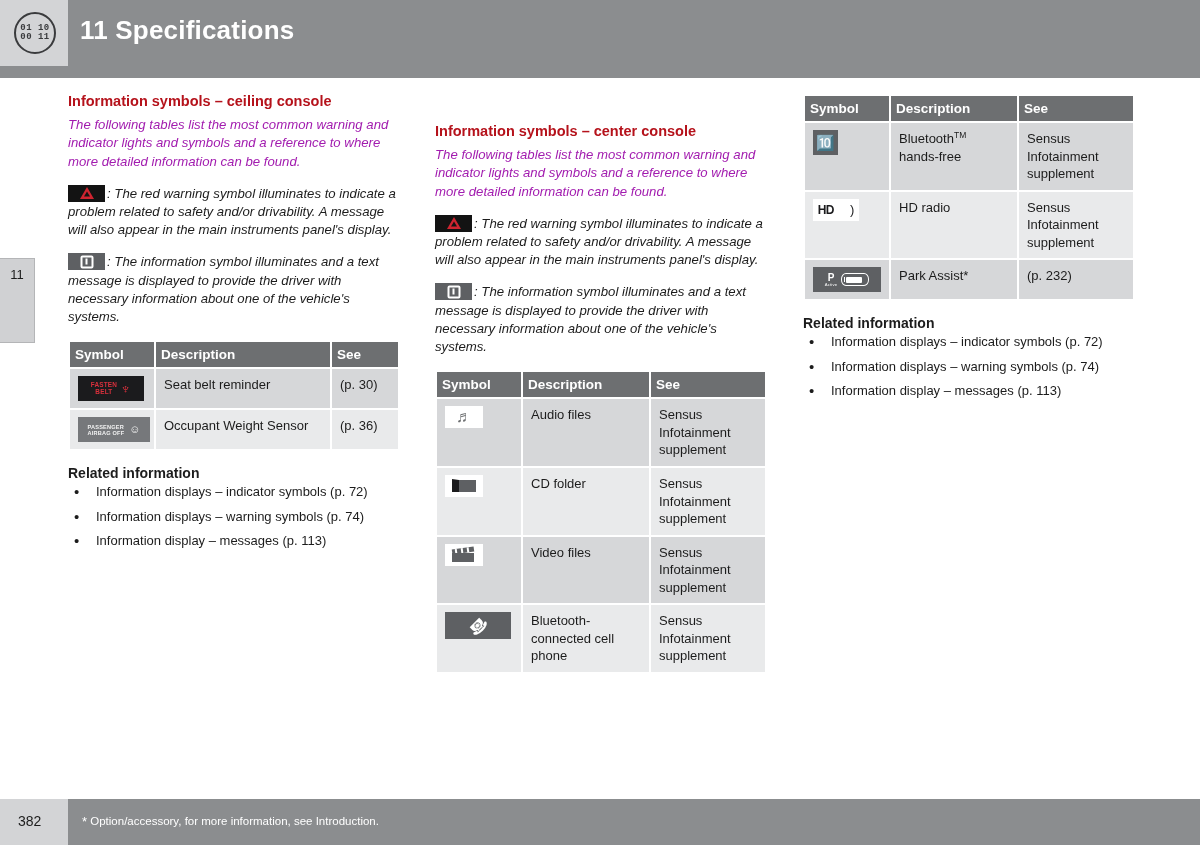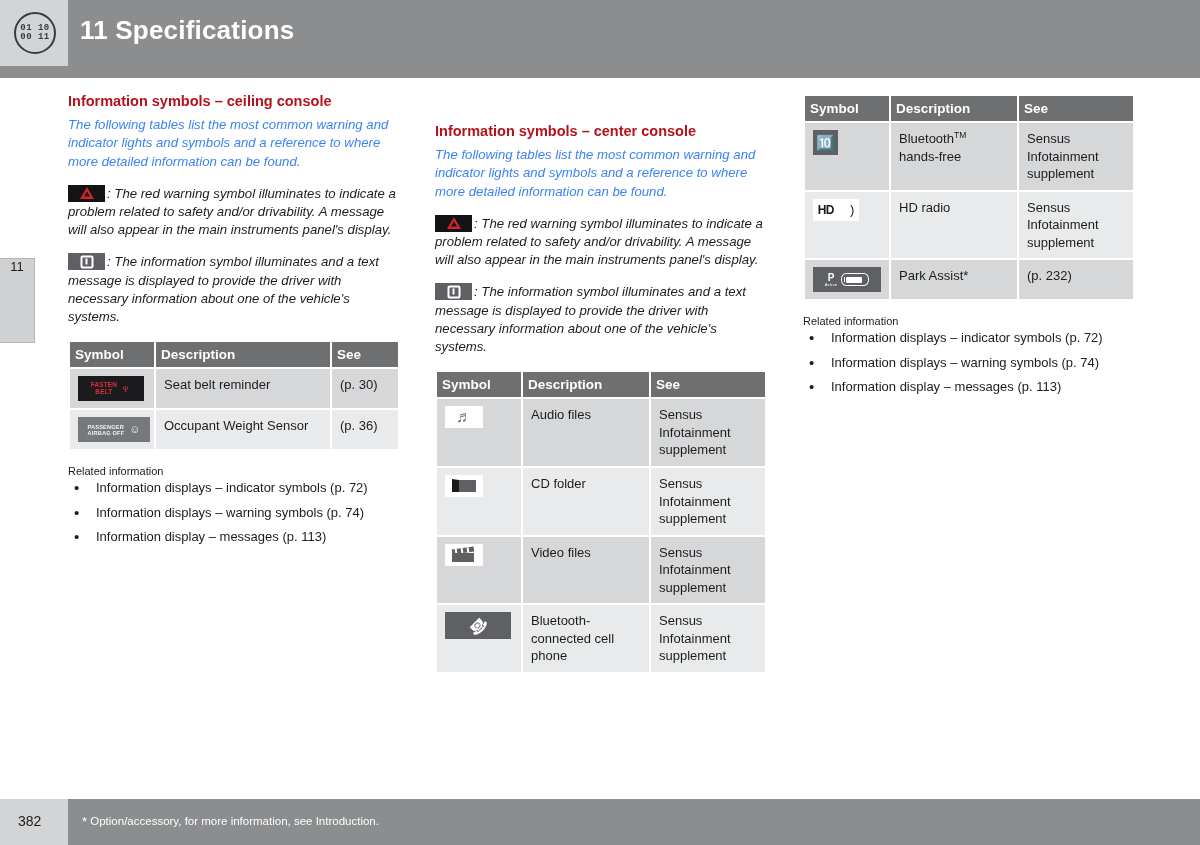--- a/index.html
+++ b/index.html
@@ -38,36 +38,36 @@
     position: absolute; left: 80px; top: 15px;
     font-size: 26px; font-weight: bold; color: #ffffff;
     letter-spacing: 0.2px;
   }
 
   
   .side-tab {
     position: absolute; left: 0; top: 258px; width: 35px; height: 85px;
     background: #d0d1d3; border: 1px solid #b4b5b7; border-left: none;
     display: flex; align-items: flex-start; justify-content: center;
-    padding-top: 0;
+    padding-top: 8px;
   }
   .side-tab span { font-size: 13px; color: #1c1c1c; }
 
   
   .col { position: absolute; top: 92px; }
   .col-1 { left: 68px; width: 332px; }
   .col-2 { left: 435px; width: 332px; margin-top: 30px; }
   .col-3 { left: 803px; width: 332px; }
 
   h2.section-title {
     font-size: 14.5px; font-weight: bold; color: #b5121b;
     margin-bottom: 6px; line-height: 1.25;
   }
   p.intro {
-    font-size: 13.2px; font-style: italic; color: #3b82f6;
+    font-size: 13.2px; font-style: italic; color: #a21caf;
     line-height: 1.38; margin-bottom: 14px;
   }
   p.symdesc {
     font-size: 13.2px; font-style: italic; color: #1c1c1c;
     line-height: 1.38; margin-bottom: 14px;
   }
 
   
   .chip {
     display: inline-block; vertical-align: -4px;
@@ -227,21 +227,21 @@
     content: ""; position: absolute; left: 4px; top: 2.4px;
     width: 16px; height: 6px; background: #ffffff; border-radius: 1px;
   }
   .sym-park .car::after {
     content: ""; position: absolute; left: 1.5px; top: 3px;
     width: 1.4px; height: 5px; background: #ffffff;
   }
 
   
   h3.related-title {
-    font-size: 11px; font-weight: normal; color: #1c1c1c;
+    font-size: 14px; font-weight: bold; color: #1c1c1c;
     margin-top: 14px; margin-bottom: 2px;
   }
   ul.related { list-style: none; }
   ul.related li {
     position: relative; padding-left: 28px;
     font-size: 13px; color: #1c1c1c; line-height: 1.33;
     margin-bottom: 7px;
   }
   ul.related li::before {
     content: "\2022"; position: absolute; left: 6px; top: -1px;

